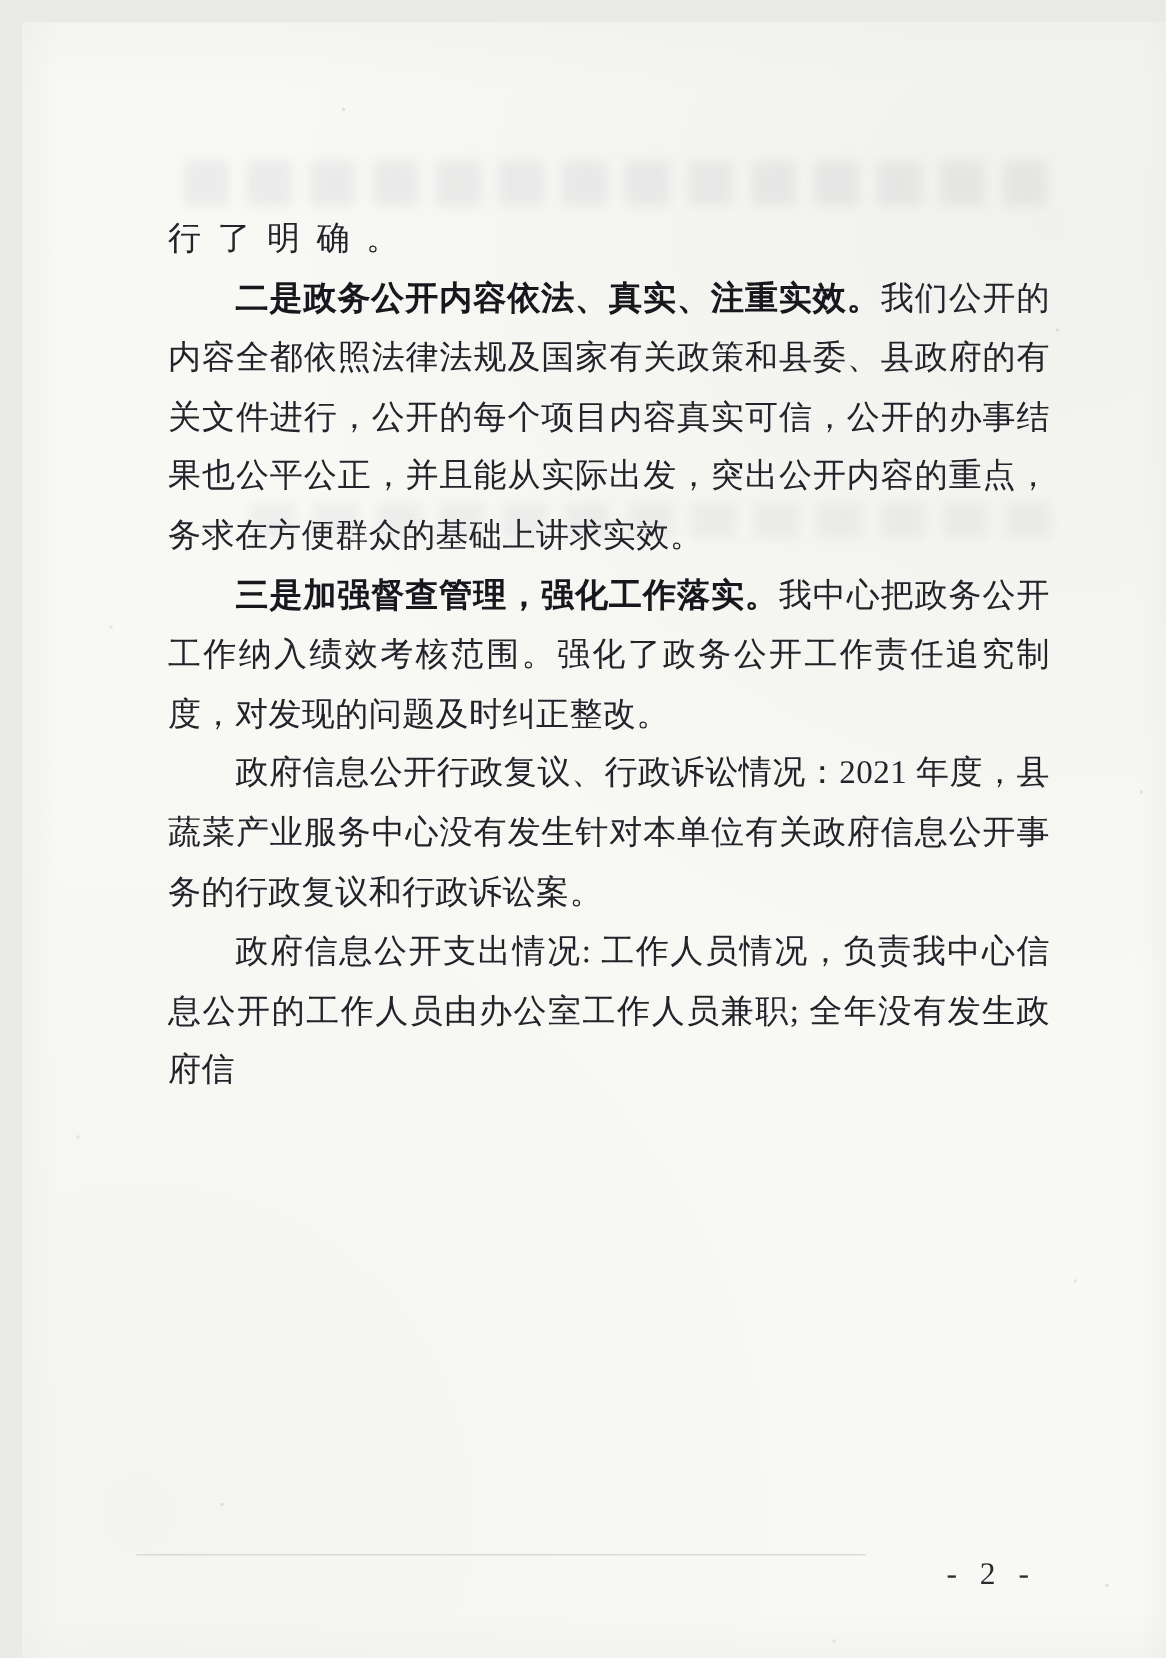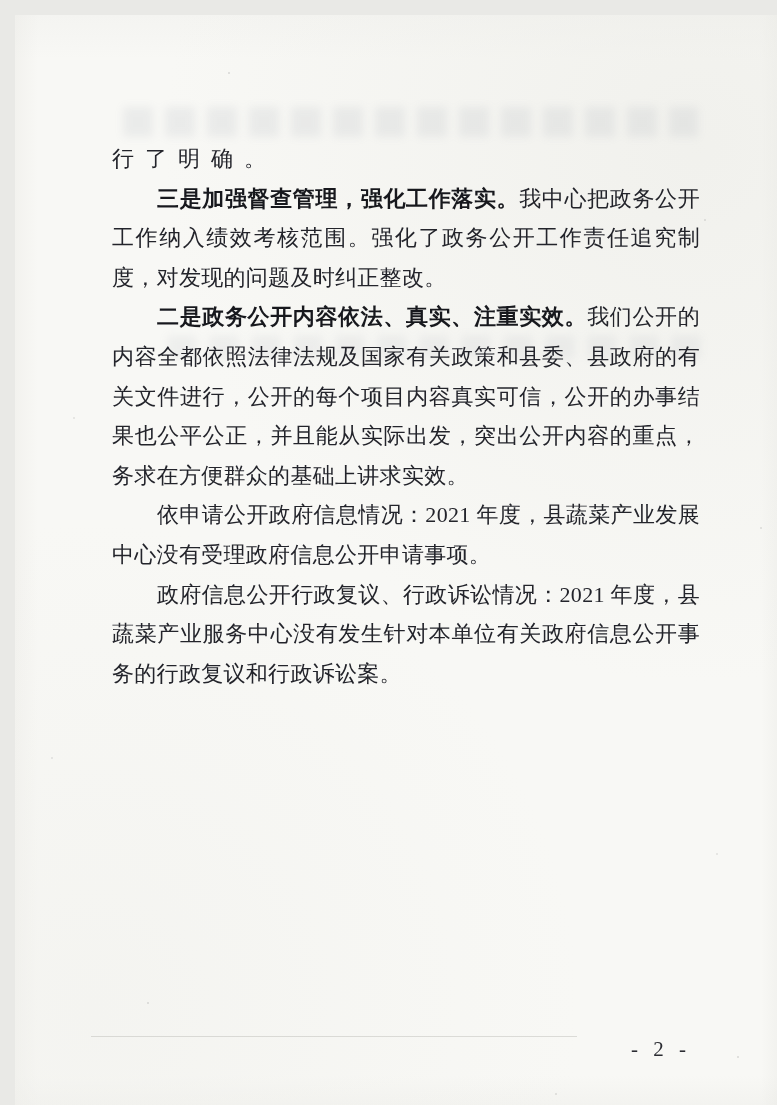--- a/index.html
+++ b/index.html
@@ -94,21 +94,21 @@
 </head>
 <body>
 
 <div class="paper">
   <div class="ghost ghost-1"></div>
   <div class="ghost ghost-2"></div>
   <div class="speckles"></div>
 
   <main class="textblock" id="doc-body">
       <p class="spaced"><span>行了明确。</span></p>
+      <p class="indent"><b>二是政务公开内容依法、真实、注重实效。</b><span>我们公开的内容全都依照法律法规及国家有关政策和县委、县政府的有关文件进行，公开的每个项目内容真实可信，公开的办事结果也公平公正，并且能从实际出发，突出公开内容的重点，务求在方便群众的基础上讲求实效。</span></p>
       <p class="indent"><b>三是加强督查管理，强化工作落实。</b><span>我中心把政务公开工作纳入绩效考核范围。强化了政务公开工作责任追究制度，对发现的问题及时纠正整改。</span></p>
-      <p class="indent"><b>二是政务公开内容依法、真实、注重实效。</b><span>我们公开的内容全都依照法律法规及国家有关政策和县委、县政府的有关文件进行，公开的每个项目内容真实可信，公开的办事结果也公平公正，并且能从实际出发，突出公开内容的重点，务求在方便群众的基础上讲求实效。</span></p>
-      <p class="indent"><span>依申请公开政府信息情况：2021 年度，县蔬菜产业发展中心没有受理政府信息公开申请事项。</span></p>
       <p class="indent"><span>政府信息公开行政复议、行政诉讼情况：2021 年度，县蔬菜产业服务中心没有发生针对本单位有关政府信息公开事务的行政复议和行政诉讼案。</span></p>
+      <p class="indent"><span>政府信息公开支出情况: 工作人员情况，负责我中心信息公开的工作人员由办公室工作人员兼职; 全年没有发生政府信</span></p>
     </main>
 
   <div class="faint-line"></div>
   <div class="pagenum">- 2 -</div>
 </div>
 
 </body></html>

